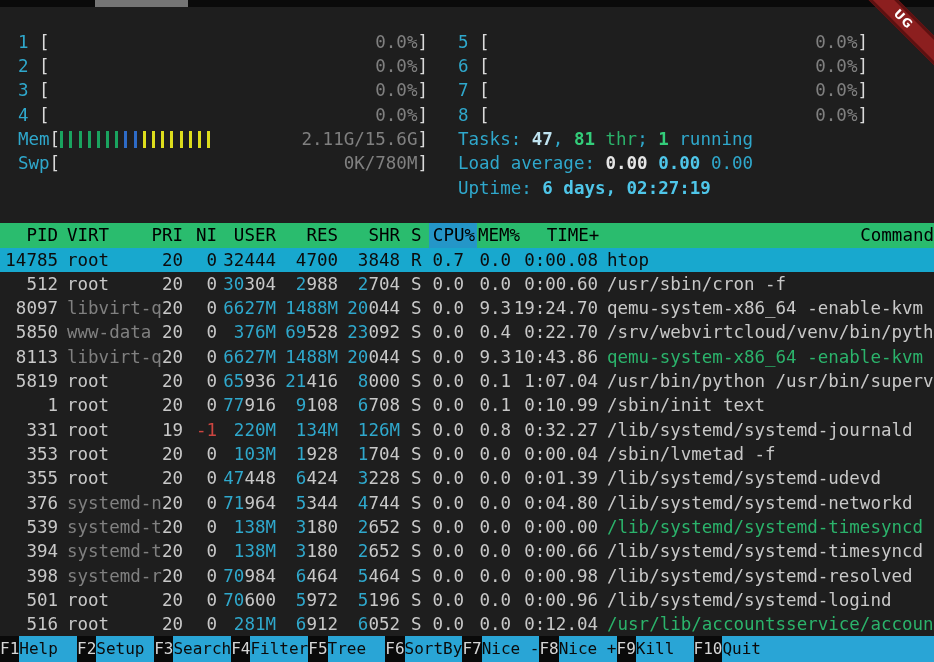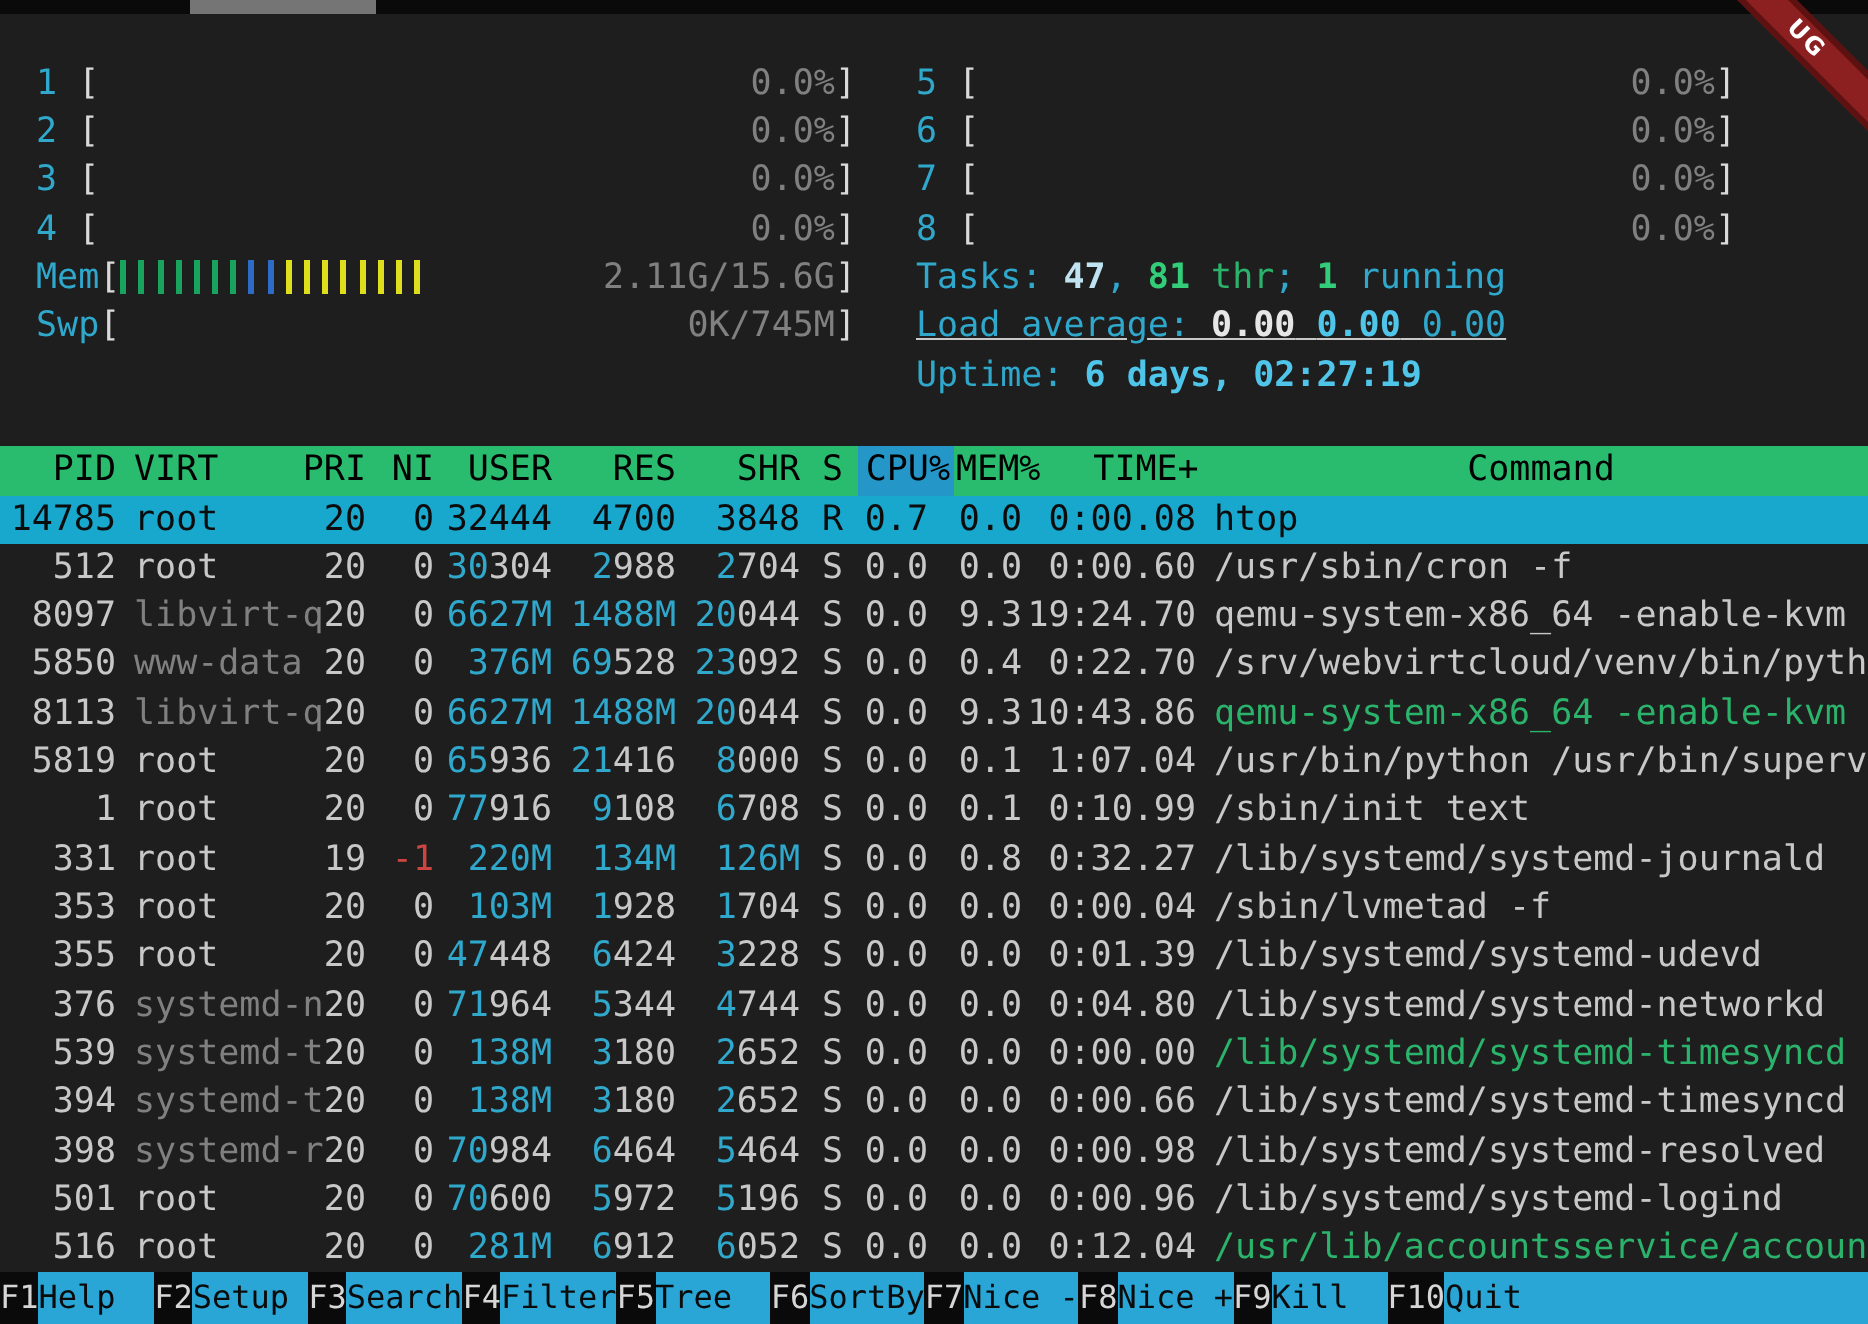--- a/index.html
+++ b/index.html
@@ -52,42 +52,42 @@
   <div id="meters">
       <div class="mline" style="left: 18px; top: 29.8px;"><span class="c">1 </span><span class="br">[</span><span class="mbody"></span><span class="d">0.0%</span><span class="br">]</span></div>
       <div class="mline" style="left: 18px; top: 54.13px;"><span class="c">2 </span><span class="br">[</span><span class="mbody"></span><span class="d">0.0%</span><span class="br">]</span></div>
       <div class="mline" style="left: 18px; top: 78.46px;"><span class="c">3 </span><span class="br">[</span><span class="mbody"></span><span class="d">0.0%</span><span class="br">]</span></div>
       <div class="mline" style="left: 18px; top: 102.79px;"><span class="c">4 </span><span class="br">[</span><span class="mbody"></span><span class="d">0.0%</span><span class="br">]</span></div>
       <div class="mline" style="left: 458px; top: 29.8px;"><span class="c">5 </span><span class="br">[</span><span class="mbody"></span><span class="d">0.0%</span><span class="br">]</span></div>
       <div class="mline" style="left: 458px; top: 54.13px;"><span class="c">6 </span><span class="br">[</span><span class="mbody"></span><span class="d">0.0%</span><span class="br">]</span></div>
       <div class="mline" style="left: 458px; top: 78.46px;"><span class="c">7 </span><span class="br">[</span><span class="mbody"></span><span class="d">0.0%</span><span class="br">]</span></div>
       <div class="mline" style="left: 458px; top: 102.79px;"><span class="c">8 </span><span class="br">[</span><span class="mbody"></span><span class="d">0.0%</span><span class="br">]</span></div>
       <div class="mline" style="left: 18px; top: 127.12px;"><span class="c">Mem</span><span class="br">[</span><span class="mbody"><span class="bar bar-green"></span><span class="bar bar-green"></span><span class="bar bar-green"></span><span class="bar bar-green"></span><span class="bar bar-green"></span><span class="bar bar-green"></span><span class="bar bar-green"></span><span class="bar bar-blue"></span><span class="bar bar-blue"></span><span class="bar bar-yellow"></span><span class="bar bar-yellow"></span><span class="bar bar-yellow"></span><span class="bar bar-yellow"></span><span class="bar bar-yellow"></span><span class="bar bar-yellow"></span><span class="bar bar-yellow"></span><span class="bar bar-yellow"></span></span><span class="d">2.11G/15.6G</span><span class="br">]</span></div>
-      <div class="mline" style="left: 18px; top: 151.45px;"><span class="c">Swp</span><span class="br">[</span><span class="mbody"></span><span class="d">0K/745M</span><span class="br">]</span></div>
+      <div class="mline" style="left: 18px; top: 151.45px;"><span class="c">Swp</span><span class="br">[</span><span class="mbody"></span><span class="d">0K/780M</span><span class="br">]</span></div>
     </div>
   <div id="statuslines">
       <div class="sline" style="top: 127.12px;"><span class="c">Tasks: </span><span class="tc">47</span><span class="c">, </span><span class="gb">81</span><span class="g"> thr</span><span class="c">; </span><span class="gb">1</span><span class="c"> running</span></div>
-      <div class="sline" style="top: 151.45px; text-decoration: underline;"><span class="c">Load average: </span><span class="wb">0.00</span><span class="c"> </span><span class="cb">0.00</span><span class="c"> </span><span class="c">0.00</span></div>
+      <div class="sline" style="top: 151.45px;"><span class="c">Load average: </span><span class="wb">0.00</span><span class="c"> </span><span class="cb">0.00</span><span class="c"> </span><span class="c">0.00</span></div>
       <div class="sline" style="top: 175.78px;"><span class="c">Uptime: </span><span class="cb">6 days, 02:27:19</span></div>
     </div>
 
   <div class="thead" id="thead">
       <div class="sortcell" style="left: 429px; width: 48px;"></div>
       <span class="hc cell" style="left: 0px; width: 58px; text-align: right;">PID</span>
       <span class="hc cell" style="left: 67px; width: 100px; text-align: left;">VIRT</span>
       <span class="hc cell" style="left: 143px; width: 40px; text-align: right;">PRI</span>
       <span class="hc cell" style="left: 183px; width: 34px; text-align: right;">NI</span>
       <span class="hc cell" style="left: 218px; width: 58px; text-align: right;">USER</span>
       <span class="hc cell" style="left: 277px; width: 61px; text-align: right;">RES</span>
       <span class="hc cell" style="left: 339px; width: 61px; text-align: right;">SHR</span>
       <span class="hc cell" style="left: 411px; width: 15px; text-align: left;">S</span>
       <span class="hc cell" style="left: 429px; width: 46px; text-align: right;">CPU%</span>
       <span class="hc cell" style="left: 478px; width: 60px; text-align: left;">MEM%</span>
       <span class="hc cell" style="left: 528px; width: 90px; text-align: center;">TIME+</span>
-      <span class="hc cell" style="left: 607px; width: 327px; text-align: center;">Command</span>
+      <span class="hc cell" style="left: 607px; width: 327px; text-align: right;">Command</span>
     </div>
   <div class="rows" id="rows">
       <div class="row sel"><span class="cell w" style="left: 0px; width: 58px; text-align: right;">14785</span><span class="cell w" style="left: 67px; width: 100px; text-align: left;">root</span><span class="cell w" style="left: 143px; width: 40px; text-align: right;">20</span><span class="cell w" style="left: 183px; width: 34px; text-align: right;">0</span><span class="cell" style="left: 218px; width: 58px; text-align: right;"><span class="c">32</span><span class="w">444</span></span><span class="cell" style="left: 277px; width: 61px; text-align: right;"><span class="c">4</span><span class="w">700</span></span><span class="cell" style="left: 339px; width: 61px; text-align: right;"><span class="c">3</span><span class="w">848</span></span><span class="cell w" style="left: 411px; width: 15px; text-align: left;">R</span><span class="cell w" style="left: 414px; width: 50px; text-align: right;">0.7</span><span class="cell w" style="left: 461px; width: 50px; text-align: right;">0.0</span><span class="cell w" style="left: 508px; width: 90px; text-align: right;">0:00.08</span><span class="cell w" style="left: 607px; width: 327px; text-align: left;">htop</span></div>
       <div class="row"><span class="cell w" style="left: 0px; width: 58px; text-align: right;">512</span><span class="cell w" style="left: 67px; width: 100px; text-align: left;">root</span><span class="cell w" style="left: 143px; width: 40px; text-align: right;">20</span><span class="cell w" style="left: 183px; width: 34px; text-align: right;">0</span><span class="cell" style="left: 218px; width: 58px; text-align: right;"><span class="c">30</span><span class="w">304</span></span><span class="cell" style="left: 277px; width: 61px; text-align: right;"><span class="c">2</span><span class="w">988</span></span><span class="cell" style="left: 339px; width: 61px; text-align: right;"><span class="c">2</span><span class="w">704</span></span><span class="cell w" style="left: 411px; width: 15px; text-align: left;">S</span><span class="cell w" style="left: 414px; width: 50px; text-align: right;">0.0</span><span class="cell w" style="left: 461px; width: 50px; text-align: right;">0.0</span><span class="cell w" style="left: 508px; width: 90px; text-align: right;">0:00.60</span><span class="cell w" style="left: 607px; width: 327px; text-align: left;">/usr/sbin/cron -f</span></div>
       <div class="row"><span class="cell w" style="left: 0px; width: 58px; text-align: right;">8097</span><span class="cell d" style="left: 67px; width: 100px; text-align: left;">libvirt-q</span><span class="cell w" style="left: 143px; width: 40px; text-align: right;">20</span><span class="cell w" style="left: 183px; width: 34px; text-align: right;">0</span><span class="cell" style="left: 218px; width: 58px; text-align: right;"><span class="c">6627M</span></span><span class="cell" style="left: 277px; width: 61px; text-align: right;"><span class="c">1488M</span></span><span class="cell" style="left: 339px; width: 61px; text-align: right;"><span class="c">20</span><span class="w">044</span></span><span class="cell w" style="left: 411px; width: 15px; text-align: left;">S</span><span class="cell w" style="left: 414px; width: 50px; text-align: right;">0.0</span><span class="cell w" style="left: 461px; width: 50px; text-align: right;">9.3</span><span class="cell w" style="left: 508px; width: 90px; text-align: right;">19:24.70</span><span class="cell w" style="left: 607px; width: 327px; text-align: left;">qemu-system-x86_64 -enable-kvm -na</span></div>
       <div class="row"><span class="cell w" style="left: 0px; width: 58px; text-align: right;">5850</span><span class="cell d" style="left: 67px; width: 100px; text-align: left;">www-data</span><span class="cell w" style="left: 143px; width: 40px; text-align: right;">20</span><span class="cell w" style="left: 183px; width: 34px; text-align: right;">0</span><span class="cell" style="left: 218px; width: 58px; text-align: right;"><span class="c">376M</span></span><span class="cell" style="left: 277px; width: 61px; text-align: right;"><span class="c">69</span><span class="w">528</span></span><span class="cell" style="left: 339px; width: 61px; text-align: right;"><span class="c">23</span><span class="w">092</span></span><span class="cell w" style="left: 411px; width: 15px; text-align: left;">S</span><span class="cell w" style="left: 414px; width: 50px; text-align: right;">0.0</span><span class="cell w" style="left: 461px; width: 50px; text-align: right;">0.4</span><span class="cell w" style="left: 508px; width: 90px; text-align: right;">0:22.70</span><span class="cell w" style="left: 607px; width: 327px; text-align: left;">/srv/webvirtcloud/venv/bin/python3</span></div>
       <div class="row"><span class="cell w" style="left: 0px; width: 58px; text-align: right;">8113</span><span class="cell d" style="left: 67px; width: 100px; text-align: left;">libvirt-q</span><span class="cell w" style="left: 143px; width: 40px; text-align: right;">20</span><span class="cell w" style="left: 183px; width: 34px; text-align: right;">0</span><span class="cell" style="left: 218px; width: 58px; text-align: right;"><span class="c">6627M</span></span><span class="cell" style="left: 277px; width: 61px; text-align: right;"><span class="c">1488M</span></span><span class="cell" style="left: 339px; width: 61px; text-align: right;"><span class="c">20</span><span class="w">044</span></span><span class="cell w" style="left: 411px; width: 15px; text-align: left;">S</span><span class="cell w" style="left: 414px; width: 50px; text-align: right;">0.0</span><span class="cell w" style="left: 461px; width: 50px; text-align: right;">9.3</span><span class="cell w" style="left: 508px; width: 90px; text-align: right;">10:43.86</span><span class="cell g" style="left: 607px; width: 327px; text-align: left;">qemu-system-x86_64 -enable-kvm -na</span></div>
       <div class="row"><span class="cell w" style="left: 0px; width: 58px; text-align: right;">5819</span><span class="cell w" style="left: 67px; width: 100px; text-align: left;">root</span><span class="cell w" style="left: 143px; width: 40px; text-align: right;">20</span><span class="cell w" style="left: 183px; width: 34px; text-align: right;">0</span><span class="cell" style="left: 218px; width: 58px; text-align: right;"><span class="c">65</span><span class="w">936</span></span><span class="cell" style="left: 277px; width: 61px; text-align: right;"><span class="c">21</span><span class="w">416</span></span><span class="cell" style="left: 339px; width: 61px; text-align: right;"><span class="c">8</span><span class="w">000</span></span><span class="cell w" style="left: 411px; width: 15px; text-align: left;">S</span><span class="cell w" style="left: 414px; width: 50px; text-align: right;">0.0</span><span class="cell w" style="left: 461px; width: 50px; text-align: right;">0.1</span><span class="cell w" style="left: 508px; width: 90px; text-align: right;">1:07.04</span><span class="cell w" style="left: 607px; width: 327px; text-align: left;">/usr/bin/python /usr/bin/superviso</span></div>
       <div class="row"><span class="cell w" style="left: 0px; width: 58px; text-align: right;">1</span><span class="cell w" style="left: 67px; width: 100px; text-align: left;">root</span><span class="cell w" style="left: 143px; width: 40px; text-align: right;">20</span><span class="cell w" style="left: 183px; width: 34px; text-align: right;">0</span><span class="cell" style="left: 218px; width: 58px; text-align: right;"><span class="c">77</span><span class="w">916</span></span><span class="cell" style="left: 277px; width: 61px; text-align: right;"><span class="c">9</span><span class="w">108</span></span><span class="cell" style="left: 339px; width: 61px; text-align: right;"><span class="c">6</span><span class="w">708</span></span><span class="cell w" style="left: 411px; width: 15px; text-align: left;">S</span><span class="cell w" style="left: 414px; width: 50px; text-align: right;">0.0</span><span class="cell w" style="left: 461px; width: 50px; text-align: right;">0.1</span><span class="cell w" style="left: 508px; width: 90px; text-align: right;">0:10.99</span><span class="cell w" style="left: 607px; width: 327px; text-align: left;">/sbin/init text</span></div>
       <div class="row"><span class="cell w" style="left: 0px; width: 58px; text-align: right;">331</span><span class="cell w" style="left: 67px; width: 100px; text-align: left;">root</span><span class="cell w" style="left: 143px; width: 40px; text-align: right;">19</span><span class="cell red" style="left: 183px; width: 34px; text-align: right;">-1</span><span class="cell" style="left: 218px; width: 58px; text-align: right;"><span class="c">220M</span></span><span class="cell" style="left: 277px; width: 61px; text-align: right;"><span class="c">134M</span></span><span class="cell" style="left: 339px; width: 61px; text-align: right;"><span class="c">126M</span></span><span class="cell w" style="left: 411px; width: 15px; text-align: left;">S</span><span class="cell w" style="left: 414px; width: 50px; text-align: right;">0.0</span><span class="cell w" style="left: 461px; width: 50px; text-align: right;">0.8</span><span class="cell w" style="left: 508px; width: 90px; text-align: right;">0:32.27</span><span class="cell w" style="left: 607px; width: 327px; text-align: left;">/lib/systemd/systemd-journald</span></div>

